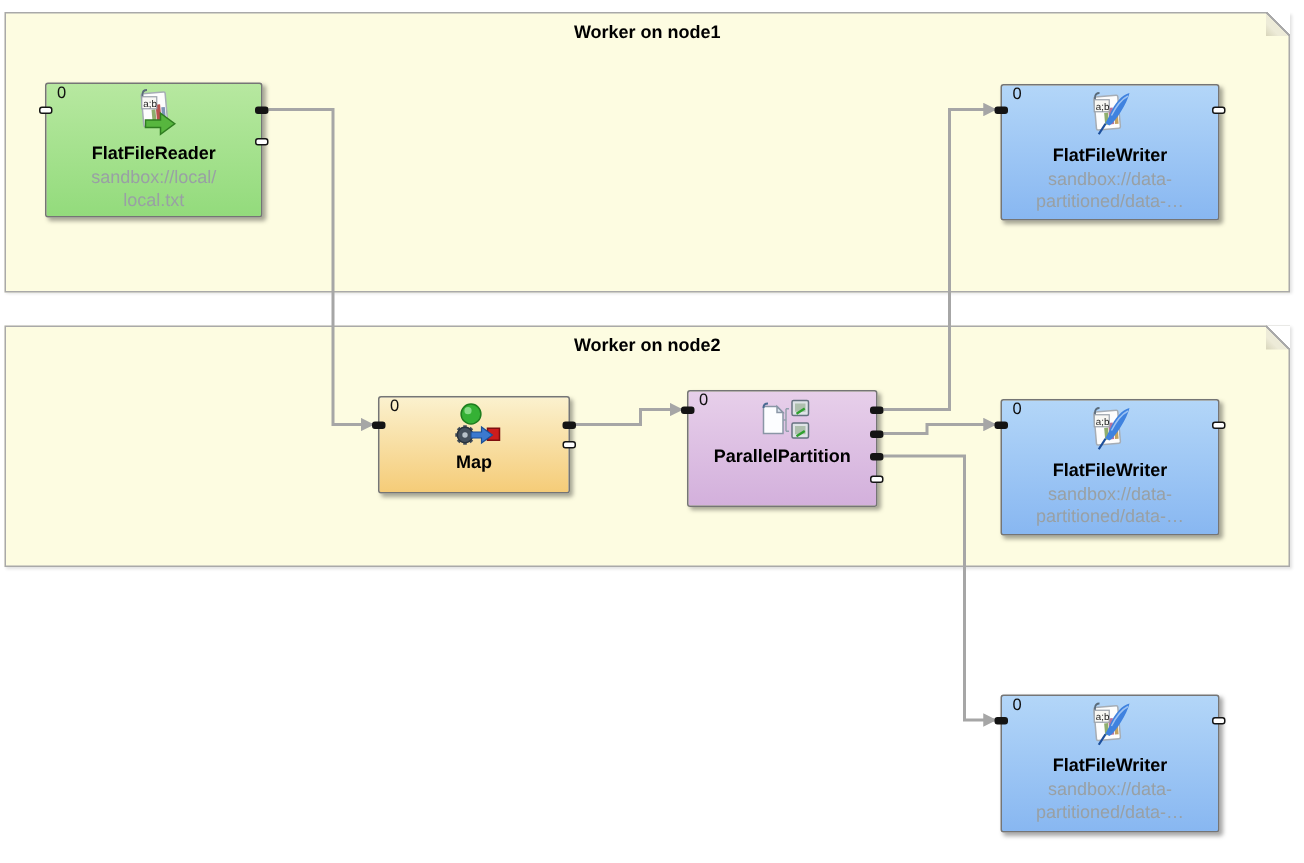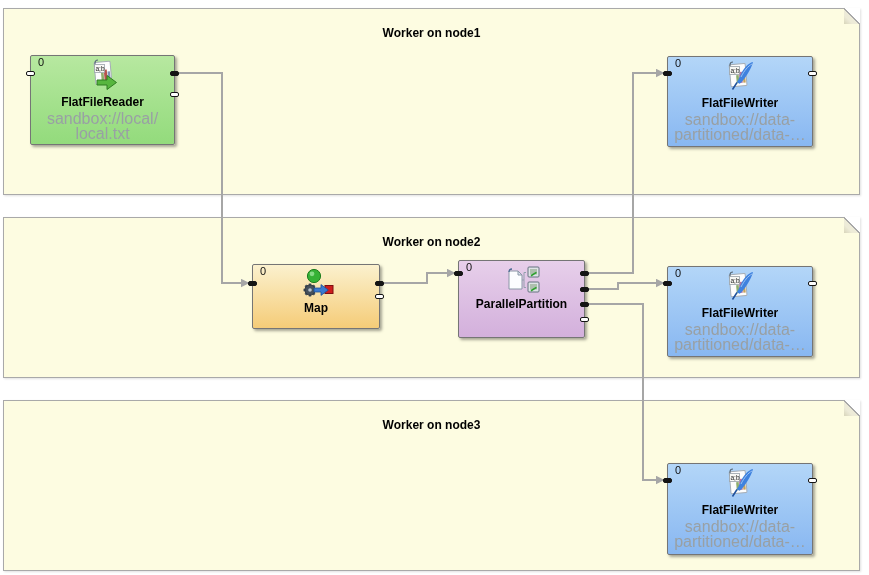--- a/index.html
+++ b/index.html
@@ -10,58 +10,55 @@
   .note{
     position:absolute;background:#fdfce1;border:1px solid #a9a9a9;
     box-shadow:1px 1px 2px rgba(0,0,0,.12);box-sizing:border-box;
   }
   .note::after{ 
     content:"";position:absolute;top:-1px;right:-1px;width:16px;height:16px;
     background:linear-gradient(to bottom left,
       #ffffff 0 47%, #a9a9a9 47% 54%, #edebd8 54% 72%, #d8d5ba 100%);
   }
   .note-title{
-    margin-top:17px;text-align:center;font-weight:bold;font-size:12px;color:#000;
+    margin-top:5px;text-align:center;font-weight:bold;font-size:12px;color:#000;
   }
   #edge-layer{position:absolute;top:0;left:0;z-index:2;}
   .comp{
     position:absolute;z-index:3;border:1px solid #757575;border-radius:2px;
     box-shadow:2px 2px 3px rgba(0,0,0,.35);box-sizing:border-box;
     display:flex;flex-direction:column;align-items:center;
   }
   .comp.green {background:linear-gradient(#b7e8a0,#93db7c);}
   .comp.blue  {background:linear-gradient(#b3d6f8,#88b7f1);}
   .comp.orange{background:linear-gradient(#fbf1ce,#f5cc78);}
   .comp.purple{background:linear-gradient(#e7cfea,#d3b0dc);}
   .comp-index{position:absolute;top:0px;left:7px;font-size:11px;color:#101010;}
   .comp-icon{margin-top:2px;height:36px;display:flex;align-items:center;justify-content:center;}
   .comp.small .comp-icon{height:32px;margin-top:3px;}
   .comp-label{font-size:12px;color:#000;line-height:14px;margin-top:1px;white-space:nowrap;font-weight:bold;}
-  .comp-sub{font-size:16px;color:#99a0a4;line-height:15px;text-align:center;margin-top:2px;}
+  .comp-sub{font-size:12px;color:#99a0a4;line-height:15px;text-align:center;margin-top:2px;}
   .port{
     position:absolute;width:9px;height:5px;background:#141414;
     border:1px solid #141414;border-radius:2px;box-sizing:border-box;z-index:4;
   }
   .port.free{background:#ffffff;}
   .port.left{left:-5px;}
   .port.right{right:-5px;}
 </style>
 </head>
 <body>
 
 <div id="canvas">
 
   <div class="note" style="left: 3px; top: 8px; width: 857px; height: 187px;">
     <div class="note-title">Worker on node1</div>
   </div>
   <div class="note" style="left: 3px; top: 217px; width: 857px; height: 161px;">
     <div class="note-title">Worker on node2</div>
-  </div>
-  <div class="note" style="left: 3px; top: 400px; width: 857px; height: 171px;">
-    <div class="note-title">Worker on node3</div>
   </div>
 
   <svg id="edge-layer" width="869" height="575" viewBox="0 0 869 575">
       <defs>
         <marker id="arrow" markerWidth="9" markerHeight="9" refX="8.5" refY="4.5" orient="auto" markerUnits="userSpaceOnUse">
           <path d="M0,0 L9,4.5 L0,9 z" fill="#a6a6a6"></path>
         </marker>
       </defs>
       <polyline points="179,73 222,73 222,283 249,283" fill="none" stroke="#a6a6a6" stroke-width="2" marker-end="url(#arrow)"></polyline>
       <polyline points="384,283 427,283 427,273 455,273" fill="none" stroke="#a6a6a6" stroke-width="2" marker-end="url(#arrow)"></polyline>

